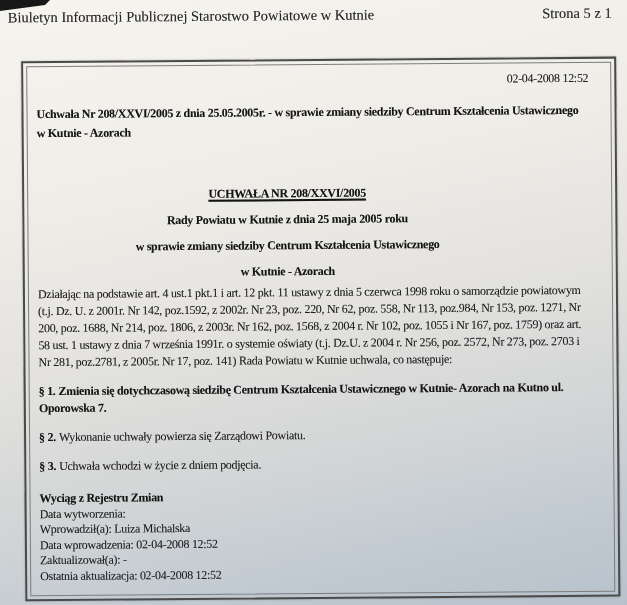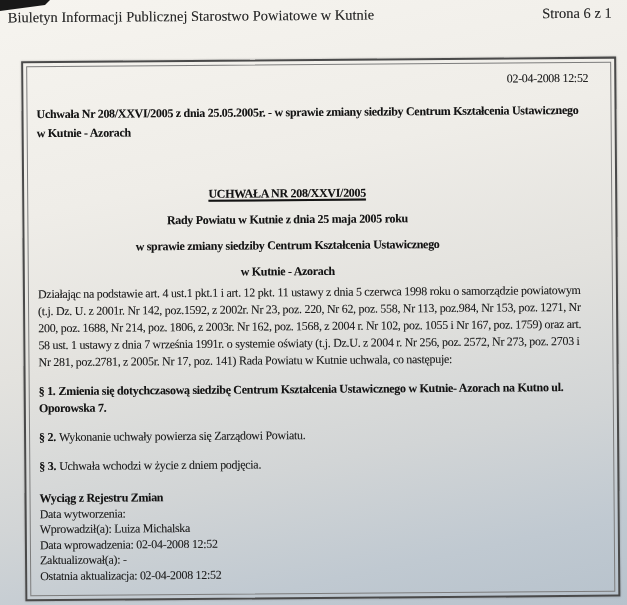--- a/index.html
+++ b/index.html
@@ -70,21 +70,21 @@
 </style>
 </head>
 <body>
 
 <div class="scan-artifact"></div>
 
 <div class="tilt">
 
   <div class="page-header">
     <span>Biuletyn Informacji Publicznej Starostwo Powiatowe w Kutnie</span>
-    <span>Strona 6 z 1</span>
+    <span>Strona 5 z 1</span>
   </div>
 
   <div class="doc-frame">
     <div class="doc-frame-inner">
 
       <div class="print-timestamp">02-04-2008 12:52</div>
 
       <p class="doc-subject">Uchwała Nr 208/XXVI/2005 z dnia 25.05.2005r. - w sprawie zmiany siedziby Centrum Kształcenia Ustawicznego w Kutnie - Azorach</p>
 
       <div class="doc-headings">

